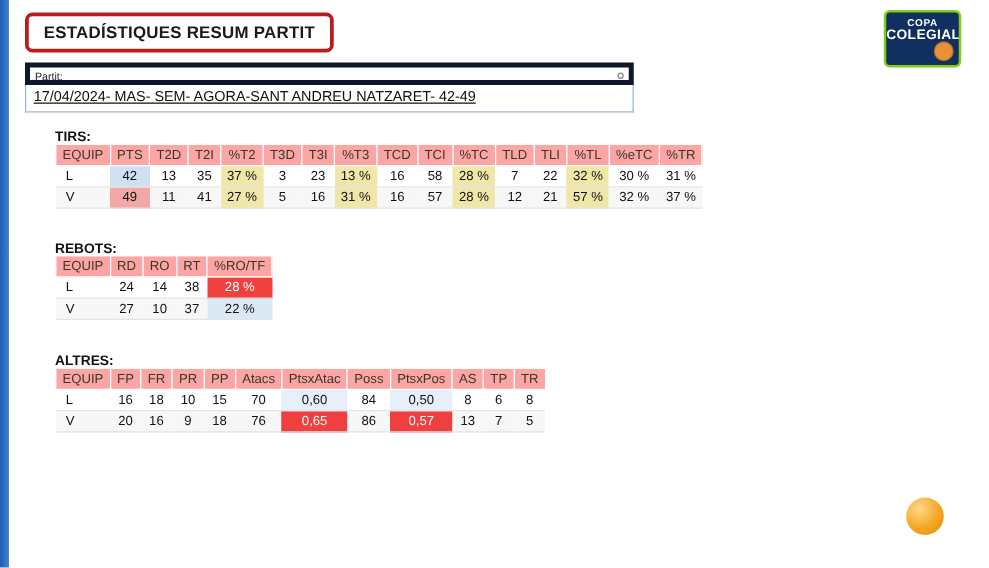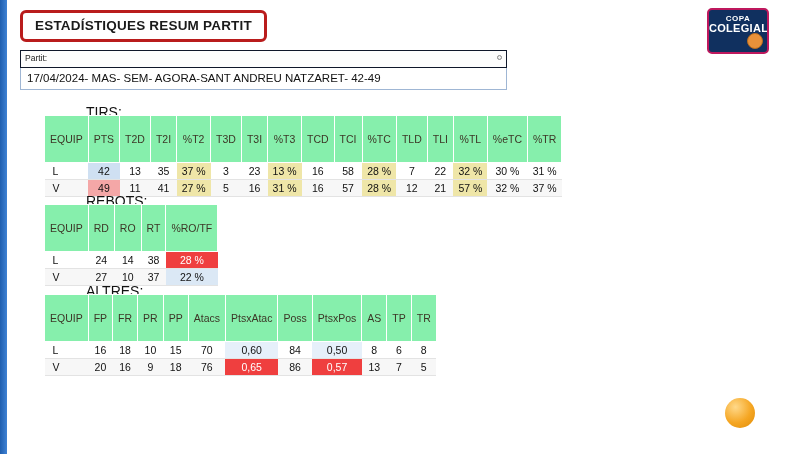--- a/index.html
+++ b/index.html
@@ -35,21 +35,21 @@
     letter-spacing: .2px;
     color: #1a1a1a;
   }
 
   
   .field-group {
     position: absolute; left: 20px; top: 50px; width: 487px;
   }
   .field-label-box {
     position: relative;
-    border: 1px solid #0f172a;
+    border: 4px solid #0f172a;
     background: #fdfdfd;
     height: 18px;
     padding: 2px 4px;
     font-size: 8.5px;
     color: #222;
   }
   .field-dot {
     position: absolute; right: 4px; top: 4px;
     width: 5px; height: 5px; border-radius: 50%;
     border: 1px solid #888; background: #f2f2f2;
@@ -58,43 +58,43 @@
     border: 1px solid #9fb6d4;
     border-top: none;
     background: #ffffff;
     height: 22px;
     line-height: 20px;
     padding: 0 6px;
     font-size: 11.5px;
     color: #111;
     white-space: nowrap;
     overflow: hidden;
+    text-decoration: underline;
   }
 
   
   .section-title {
     position: absolute;
-    font-size: 14px;
-    font-weight: normal;
+    font-size: 11px;
+    font-weight: bold;
     color: #111;
-    margin-left: 42px;
   }
 
   
   table.stats {
     position: absolute;
     border-collapse: collapse;
     font-size: 10.5px;
   }
   table.stats th {
-    background: #86efac;
+    background: #fca5a5;
     color: #3c3626;
     font-weight: normal;
     border: 1px solid #ffffff;
-    padding: 17px 5px;
+    padding: 2px 5px;
     text-align: center;
     white-space: nowrap;
   }
   table.stats td {
     border-bottom: 1px solid #e3e3e3;
     padding: 2px 5px;
     text-align: center;
     white-space: nowrap;
     color: #111;
   }
@@ -108,21 +108,21 @@
   .hl-blue-strong { background: #cfe0f2 !important; }
   .hl-red    { background: #ef3f3f !important; color: #fff !important; }
   .hl-pink   { background: #f4a7a7 !important; }
   .hl-softblue { background: #e6f0fa !important; }
 
   
   .badge {
     position: absolute; left: 707px; top: 8px;
     width: 62px; height: 46px;
     background: #10305f;
-    border: 2px solid #be185d;
+    border: 2px solid #84cc16;
     border-radius: 5px;
     color: #fff;
     overflow: hidden;
   }
   .badge .b-top {
     margin-top: 4px;
     text-align: center;
     font-size: 8px;
     font-weight: bold;
     letter-spacing: .5px;

